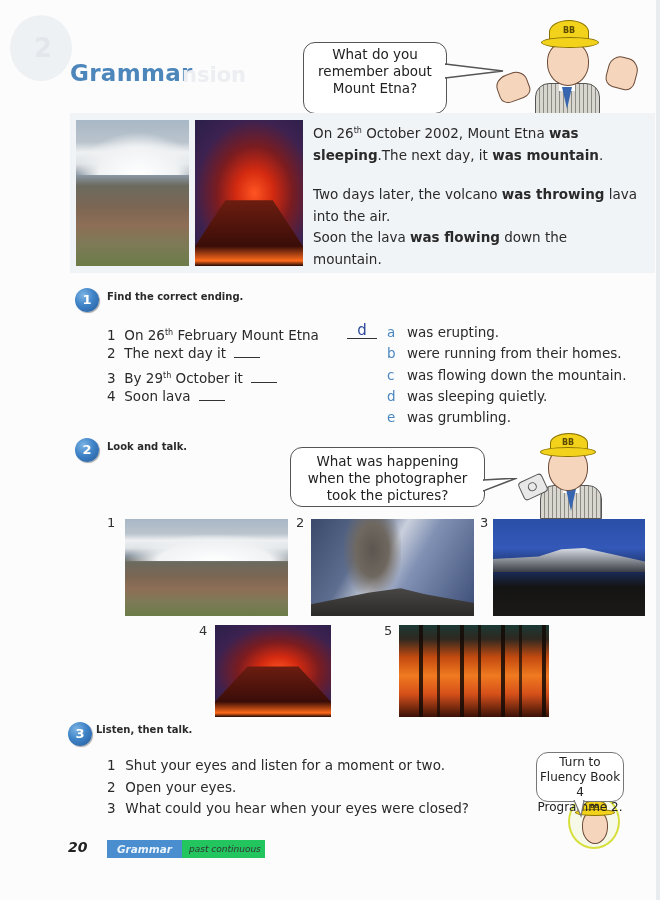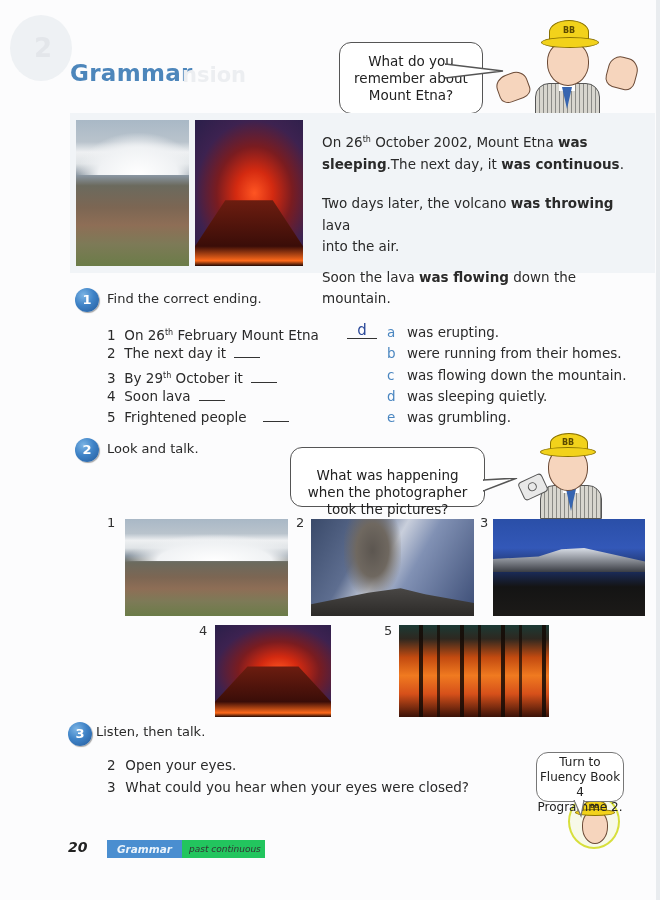--- a/index.html
+++ b/index.html
@@ -5,22 +5,22 @@
   * { box-sizing: border-box; margin: 0; padding: 0; }
   html, body { width: 660px; height: 900px; background: #fbfcfd; overflow: hidden; }
   body { font-family: "DejaVu Sans", sans-serif; color: #2a2a2a; position: relative; }
   .page { position: absolute; left: 0; top: 0; width: 660px; height: 900px; background: #fcfcfd; }
   .ghost-circle { position: absolute; left: 10px; top: 15px; width: 62px; height: 66px; border-radius: 50%; background: #eef1f4; }
   .ghost-circle span { position: absolute; left: 24px; top: 18px; font-size: 26px; font-weight: bold; color: #e3e6ea; }
   .title { position: absolute; left: 70px; top: 60px; font-size: 23px; font-weight: bold; color: #4d86bb; letter-spacing: 0.3px; }
   .title-ghost { position: absolute; left: 182px; top: 63px; font-size: 21px; color: #eceef1; font-weight: bold; }
 
   .bubble { position: absolute; background: #fff; border: 1.5px solid #555; border-radius: 12px; text-align: center; font-size: 13.5px; line-height: 17px; color: #222; }
-  .bubble1 { left: 303px; top: 42px; width: 144px; height: 72px; padding-top: 10px; margin-left: 36px; }
-  .bubble2 { left: 290px; top: 447px; width: 195px; height: 60px; padding-top: 19px; }
+  .bubble1 { left: 303px; top: 42px; width: 144px; height: 72px; padding-top: 3px; }
+  .bubble2 { left: 290px; top: 447px; width: 195px; height: 60px; padding-top: 5px; }
   .bubble3 { left: 536px; top: 752px; width: 88px; height: 50px; font-size: 12px; line-height: 15px; padding-top: 2px; border-color: #777; }
   .tail { position: absolute; width: 0; height: 0; }
 
   .character { position: absolute; }
   .hat { position: absolute; background: #f2d21b; border: 1.5px solid #8a7200; border-radius: 50% 50% 10% 10%; }
   .hat-brim { position: absolute; background: #f2d21b; border: 1.5px solid #8a7200; border-radius: 50%; }
   .face { position: absolute; background: #f6d5bd; border: 1.5px solid #6b4a36; border-radius: 45% 45% 50% 50%; }
   .vest { position: absolute; background: repeating-linear-gradient(90deg, #d8d6cf 0 3px, #8a8a86 3px 4px); border: 1.5px solid #555; border-radius: 14px 14px 0 0; }
   .tie { position: absolute; width: 0; height: 0; border-left: 5px solid transparent; border-right: 5px solid transparent; border-top: 22px solid #3765b0; }
   .hand { position: absolute; background: #f6d5bd; border: 1.5px solid #6b4a36; border-radius: 40% 40% 30% 30%; }
@@ -34,27 +34,27 @@
   .photo-eruption .cone { position: absolute; left: 0; right: 0; bottom: 0; height: 45%; background: linear-gradient(180deg, #6d1d10 0%, #3a0d08 70%, #ff6a1a 92%, #1d0805 100%); clip-path: polygon(28% 0, 72% 0, 100% 70%, 100% 100%, 0 100%, 0 70%); }
   .photo-ash { background: linear-gradient(120deg, #3a4a6a 0%, #5e6e90 30%, #c9cfdc 45%, #8191b4 60%, #3b4c75 100%); }
   .photo-ash .plume { position: absolute; left: 20%; top: 0; width: 35%; height: 80%; background: radial-gradient(ellipse at 50% 40%, #5c5650 0%, #6f6860 40%, transparent 75%); }
   .photo-ash .ground { position: absolute; left: 0; right: 0; bottom: 0; height: 30%; background: linear-gradient(180deg, #4a4846, #2c2a28); clip-path: polygon(0 60%, 35% 20%, 55% 5%, 70% 25%, 100% 55%, 100% 100%, 0 100%); }
   .photo-night { background: linear-gradient(180deg, #2a4fa8 0%, #3358b8 30%, #1a2a55 55%, #141414 70%, #1c1a18 100%); }
   .photo-night .slope { position: absolute; left: 0; right: 0; top: 30%; height: 25%; background: linear-gradient(180deg, #d8dde6, #3a3d44); clip-path: polygon(0 45%, 30% 35%, 45% 5%, 60% 0, 100% 55%, 100% 100%, 0 100%); }
   .photo-fire { background: linear-gradient(180deg, #1b3a35 0%, #2e2820 15%, #c24a10 35%, #f07a20 55%, #d6501a 75%, #3a1208 100%); }
   .photo-fire .trees { position: absolute; inset: 0; background: repeating-linear-gradient(90deg, transparent 0 20px, rgba(20,10,5,0.85) 20px 24px, transparent 24px 38px, rgba(20,10,5,0.7) 38px 41px); }
 
   .intro-text { position: absolute; left: 313px; top: 120px; width: 335px; font-size: 13.5px; line-height: 21.5px; color: #2a2a2a; }
-  .intro-text p { margin: 9px; }
+  .intro-text p { margin: 0; }
   .intro-text p.gap { margin-top: 18px; }
   .intro-text b { font-weight: bold; }
   sup { font-size: 8px; vertical-align: 5px; }
 
   .ex-bullet { position: absolute; width: 24px; height: 24px; border-radius: 50%; background: radial-gradient(circle at 35% 30%, #7cb4e4 0%, #3f83c7 45%, #23599a 100%); color: #fff; font-weight: bold; font-size: 13px; text-align: center; line-height: 24px; box-shadow: 1px 1px 1px rgba(0,0,0,0.35); }
-  .ex-title { position: absolute; font-size: 13px; font-weight: normal; color: #2a2a2a; }
+  .ex-title { position: absolute; font-size: 10px; font-weight: bold; color: #2a2a2a; }
 
   .match-left { position: absolute; left: 107px; top: 322px; font-size: 13.5px; line-height: 21.3px; }
   .match-left .row { position: relative; height: 21.3px; white-space: nowrap; }
   .match-left .num { display: inline-block; width: 13px; }
   .blank { display: inline-block; width: 26px; border-bottom: 1px solid #333; height: 12px; margin-left: 8px; vertical-align: baseline; }
   .answer { position: absolute; left: 347px; top: 323px; width: 30px; border-bottom: 1px solid #333; text-align: center; font-size: 15px; color: #2c4a9a; line-height: 14px; height: 16px; }
   .match-right { position: absolute; left: 387px; top: 322px; font-size: 13.5px; line-height: 21.3px; }
   .match-right .row { white-space: nowrap; height: 21.3px; }
   .match-right .letter { display: inline-block; width: 20px; color: #4a86c0; }
 
@@ -107,41 +107,40 @@
   <div class="photo photo-etna-town" style="left:76px;top:120px;width:113px;height:146px;">
       <div class="snow"></div>
     </div>
   <div class="photo photo-eruption" style="left:195px;top:120px;width:108px;height:146px;">
       <div class="cone"></div>
     </div>
 
   <div class="intro-text">
     <p>
       <span>On 26</span><sup>th</sup><span> October 2002, Mount Etna </span><b>was</b><br>
-      <b>sleeping</b><span>.The next day, it </span><b>was continuous</b><span>.</span>
+      <b>sleeping</b><span>.The next day, it </span><b>was mountain</b><span>.</span>
     </p>
     <p class="gap">
       <span>Two days later, the volcano </span><b>was throwing</b><span> lava</span><br>
       <span>into the air.</span>
     </p>
     <p>
       <span>Soon the lava </span><b>was flowing</b><span> down the</span><br>
       <span>mountain.</span>
     </p>
   </div>
 
   <div class="ex-bullet" style="left:75px;top:288px;">1</div>
   <div class="ex-title" style="left:107px;top:291px;">Find the correct ending.</div>
 
   <div class="match-left">
     <div class="row"><span class="num">1</span> <span>On 26</span><sup>th</sup><span> February Mount Etna</span></div>
     <div class="row"><span class="num">2</span> <span>The next day it</span><span class="blank"></span></div>
     <div class="row"><span class="num">3</span> <span>By 29</span><sup>th</sup><span> October it</span><span class="blank"></span></div>
     <div class="row"><span class="num">4</span> <span>Soon lava</span><span class="blank"></span></div>
-    <div class="row"><span class="num">5</span> <span>Frightened people</span><span class="blank" style="margin-left:16px;"></span></div>
   </div>
   <div class="answer">d</div>
 
   <div class="match-right">
     <div class="row"><span class="letter">a</span><span>was erupting.</span></div>
     <div class="row"><span class="letter">b</span><span>were running from their homes.</span></div>
     <div class="row"><span class="letter">c</span><span>was flowing down the mountain.</span></div>
     <div class="row"><span class="letter">d</span><span>was sleeping quietly.</span></div>
     <div class="row"><span class="letter">e</span><span>was grumbling.</span></div>
   </div>
@@ -191,20 +190,21 @@
       <div class="cone" style="height:55%;"></div>
     </div>
   <div class="photo-num" style="left:384px;top:623px;">5</div>
   <div class="photo photo-fire" style="left:399px;top:625px;width:150px;height:92px;">
       <div class="trees"></div>
     </div>
 
   <div class="ex-bullet" style="left:68px;top:722px;">3</div>
   <div class="ex-title" style="left:96px;top:724px;text-align:center;">Listen, then talk.</div>
   <div class="listen-list">
+    <div><span class="num">1</span> <span>Shut your eyes and listen for a moment or two.</span></div>
     <div><span class="num">2</span> <span>Open your eyes.</span></div>
     <div><span class="num">3</span> <span>What could you hear when your eyes were closed?</span></div>
   </div>
 
   <div class="ring">
     <div class="face" style="left:12px;top:14px;width:26px;height:34px;"></div>
     <div class="hat" style="left:13px;top:4px;width:24px;height:14px;"></div>
     <div class="hat-brim" style="left:5px;top:13px;width:40px;height:7px;"></div>
     <div class="hat-label" style="left:20px;top:6px;font-size:6px;">BB</div>
   </div>

